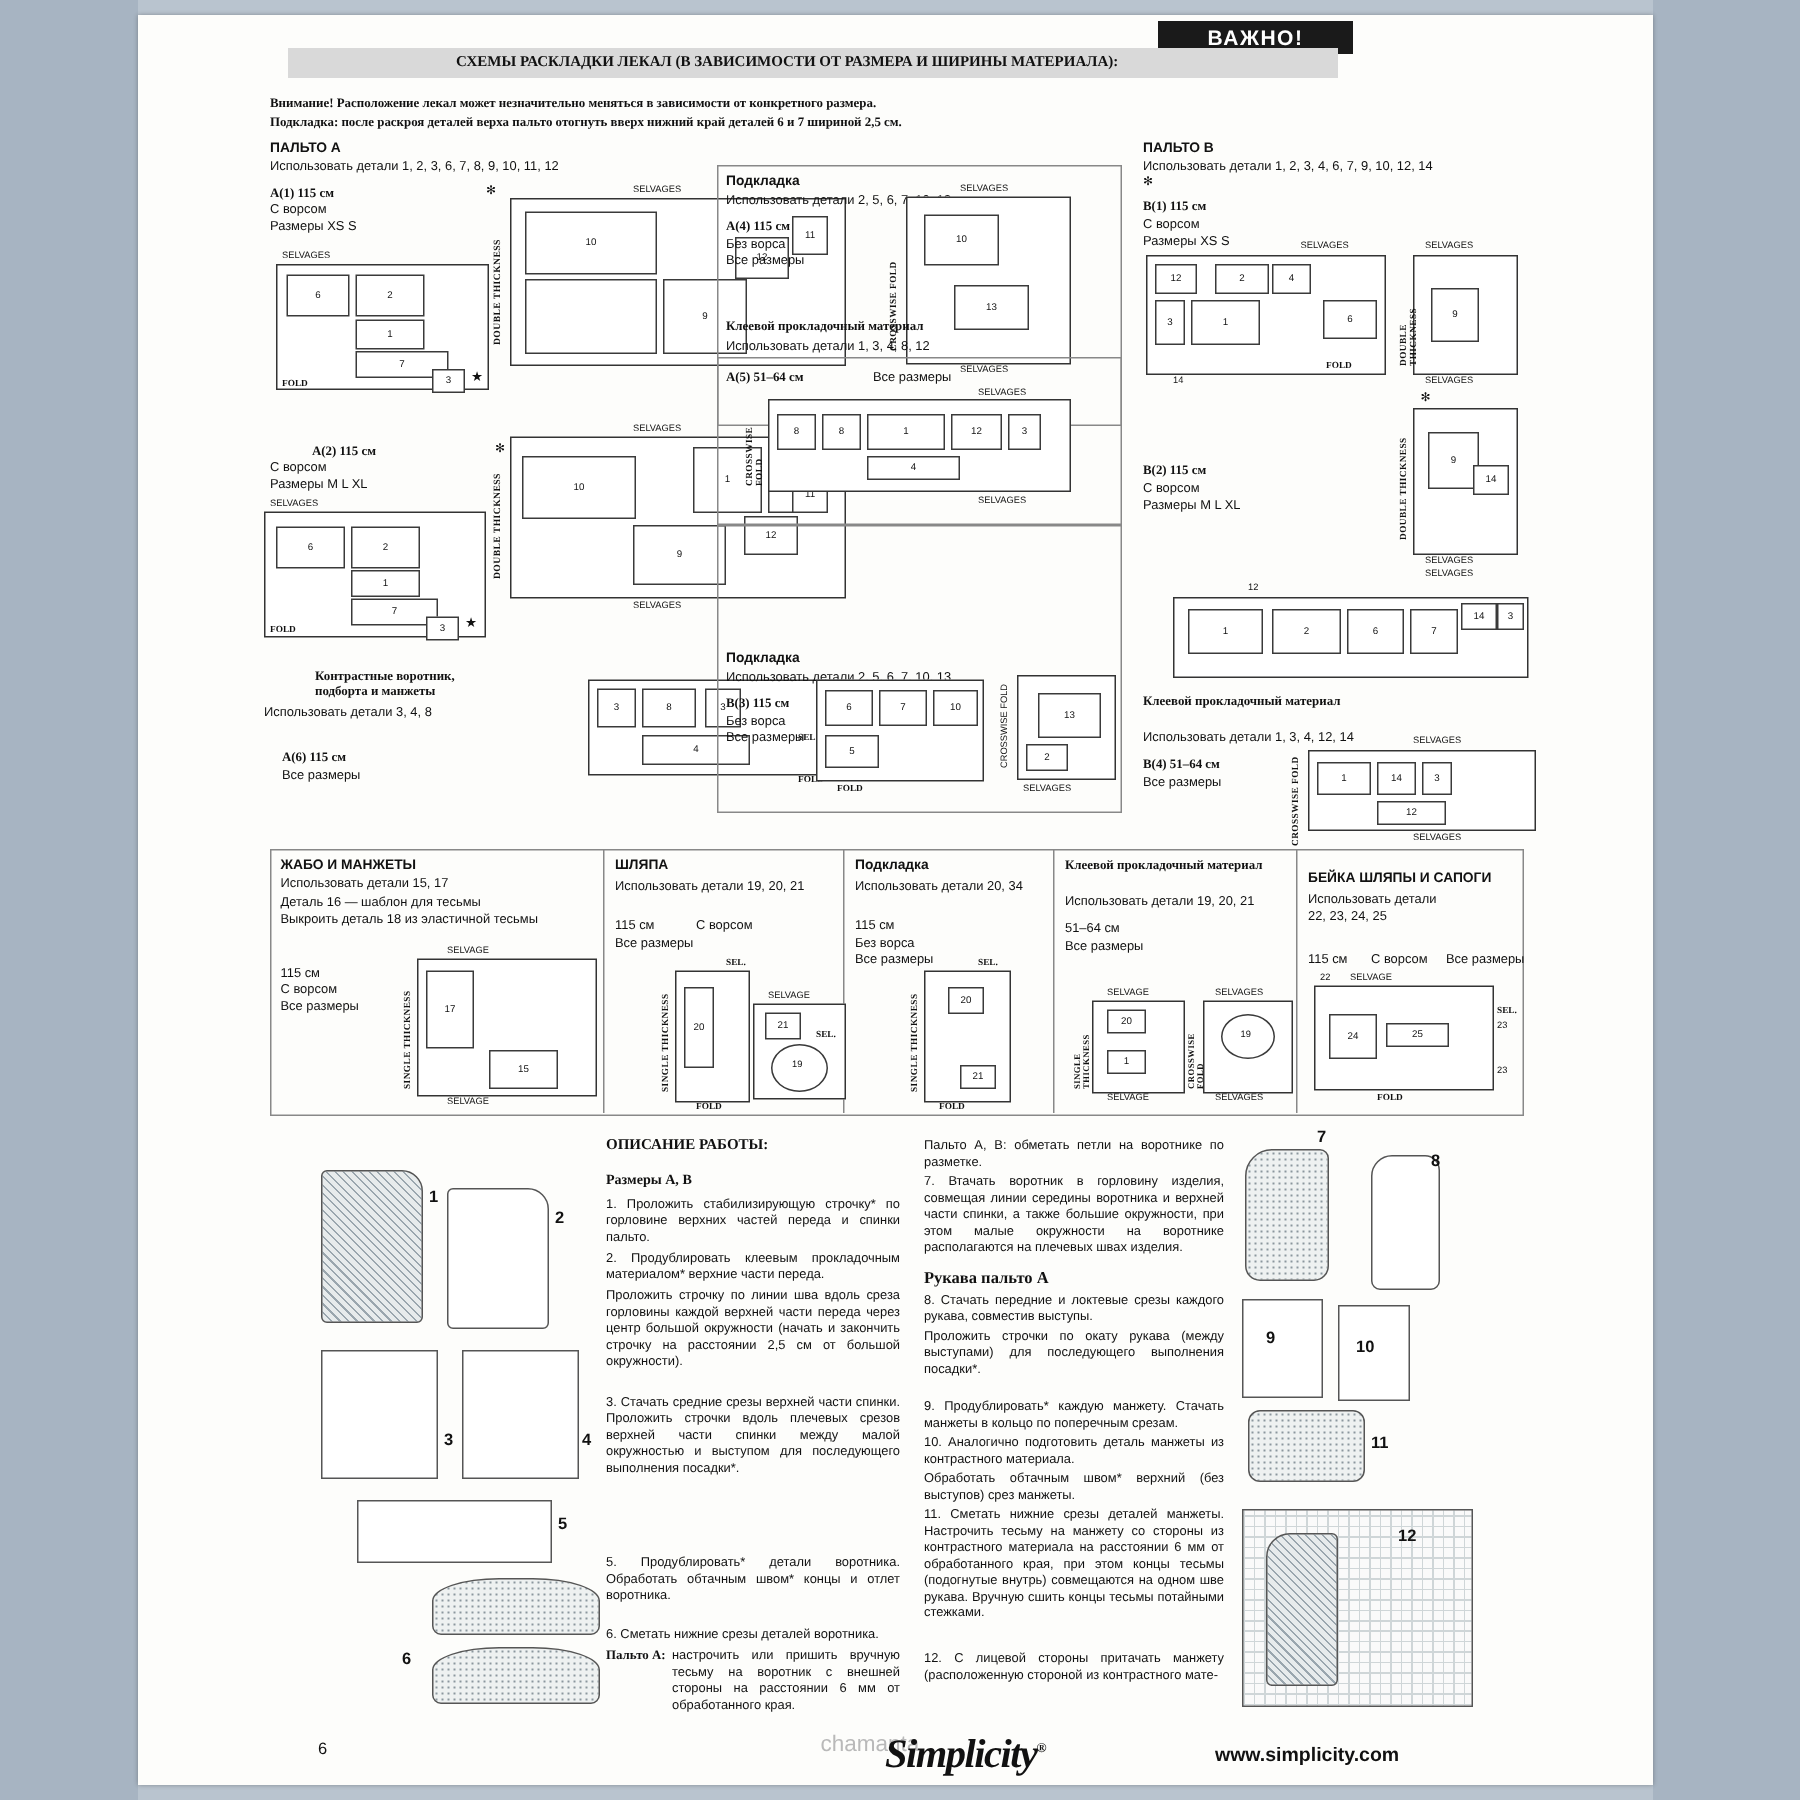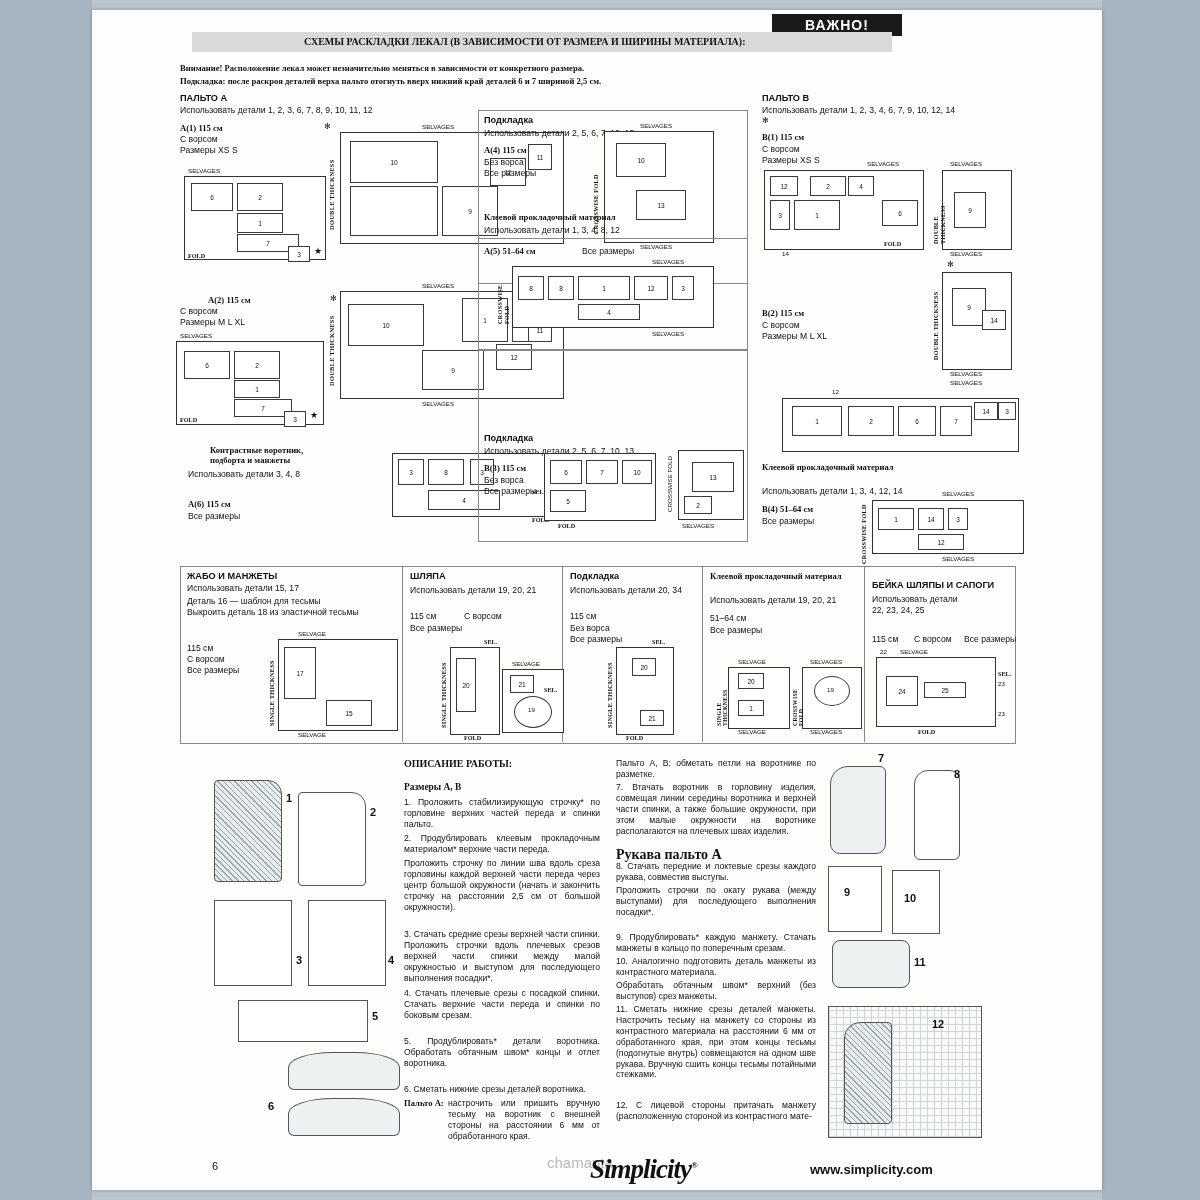--- a/index.html
+++ b/index.html
@@ -161,21 +161,21 @@
   <div class="piece" style="left:142px;top:389px;width:56px;height:16px;">
       <span>7</span>
     </div>
   <div class="piece" style="left:192px;top:401px;width:20px;height:14px;">
       <span>3</span>
     </div>
   <div class="t tiny2 b" style="left:88px;top:406px;">FOLD</div>
   <div class="star" style="left:218px;top:400px;">★</div>
 
   <div class="t b" style="left:96px;top:435px;width:110px;margin-left:22px;">Контрастные воротник, подборта и манжеты</div>
-  <div class="t" style="left:96px;top:459px;">Использовать детали 3, 4, 8</div>
+  <div class="t" style="left:84px;top:459px;">Использовать детали 3, 4, 8</div>
   <div class="t b" style="left:96px;top:489px;">A(6) 115 см</div>
   <div class="t" style="left:96px;top:501px;">Все размеры</div>
 
   <div class="box" style="left:300px;top:443px;width:170px;height:62px;"></div>
   <div class="piece" style="left:306px;top:449px;width:24px;height:24px;">
       <span>3</span>
     </div>
   <div class="piece" style="left:336px;top:449px;width:34px;height:24px;">
       <span>8</span>
     </div>
@@ -466,29 +466,28 @@
   <div class="t tiny2" style="left:906px;top:700px;">23</div>
   <div class="t tiny2 b" style="left:826px;top:718px;">FOLD</div>
 
   <div class="t b" style="left:312px;top:748px;font-size:10px;">ОПИСАНИЕ РАБОТЫ:</div>
   <div class="t b" style="left:312px;top:772px;font-size:9.4px;">Размеры А, В</div>
 
   <div class="bodyp" style="left:312px;top:787px;width:196px;">1. Проложить стабилизирующую строчку* по горловине верхних частей переда и спинки пальто.</div>
   <div class="bodyp" style="left:312px;top:823px;width:196px;">2. Продублировать клеевым прокладочным материалом* верхние части переда.</div>
   <div class="bodyp" style="left:312px;top:848px;width:196px;">Проложить строчку по линии шва вдоль среза горловины каждой верхней части переда через центр большой окружности (начать и закончить строчку на расстоянии 2,5 см от большой окружности).</div>
   <div class="bodyp" style="left:312px;top:919px;width:196px;">3. Стачать средние срезы верхней части спинки. Проложить строчки вдоль плечевых срезов верхней части спинки между малой окружностью и выступом для последующего выполнения посадки*.</div>
-  <div class="bodyp" style="left:312px;top:978px;width:196px;">4. Стачать плечевые срезы с посадкой спинки. Стачать верхние части переда и спинки по боковым срезам.</div>
   <div class="bodyp" style="left:312px;top:1026px;width:196px;">5. Продублировать* детали воротника. Обработать обтачным швом* концы и отлет воротника.</div>
   <div class="bodyp" style="left:312px;top:1074px;width:196px;">6. Сметать нижние срезы деталей воротника.</div>
   <div class="t b" style="left:312px;top:1088px;">Пальто А:</div>
   <div class="bodyp" style="left:356px;top:1088px;width:152px;">настрочить или пришить вручную тесьму на воротник с внешней стороны на расстоянии 6 мм от обработанного края.</div>
 
   <div class="bodyp" style="left:524px;top:748px;width:200px;">Пальто А, В: обметать петли на воротнике по разметке.</div>
   <div class="bodyp" style="left:524px;top:772px;width:200px;">7. Втачать воротник в горловину изделия, совмещая линии середины воротника и верхней части спинки, а также большие окружности, при этом малые окружности на воротнике располагаются на плечевых швах изделия.</div>
-  <div class="t b" style="left:524px;top:836px;font-size:14px;">Рукава пальто А</div>
+  <div class="t b" style="left:524px;top:836px;font-size:11px;">Рукава пальто А</div>
   <div class="bodyp" style="left:524px;top:851px;width:200px;">8. Стачать передние и локтевые срезы каждого рукава, совместив выступы.</div>
   <div class="bodyp" style="left:524px;top:875px;width:200px;">Проложить строчки по окату рукава (между выступами) для последующего выполнения посадки*.</div>
   <div class="bodyp" style="left:524px;top:922px;width:200px;">9. Продублировать* каждую манжету. Стачать манжеты в кольцо по поперечным срезам.</div>
   <div class="bodyp" style="left:524px;top:946px;width:200px;">10. Аналогично подготовить деталь манжеты из контрастного материала.</div>
   <div class="bodyp" style="left:524px;top:970px;width:200px;">Обработать обтачным швом* верхний (без выступов) срез манжеты.</div>
   <div class="bodyp" style="left:524px;top:994px;width:200px;">11. Сметать нижние срезы деталей манжеты. Настрочить тесьму на манжету со стороны из контрастного материала на расстоянии 6 мм от обработанного края, при этом концы тесьмы (подогнутые внутрь) совмещаются на одном шве рукава. Вручную сшить концы тесьмы потайными стежками.</div>
   <div class="bodyp" style="left:524px;top:1090px;width:200px;">12. С лицевой стороны притачать манжету (расположенную стороной из контрастного мате-</div>
 
   <div class="illus hatch" style="left:122px;top:770px;width:66px;height:100px;border-radius:4px 14px 4px 4px;"></div>
   <div class="illlabel" style="left:194px;top:782px;">1</div>

